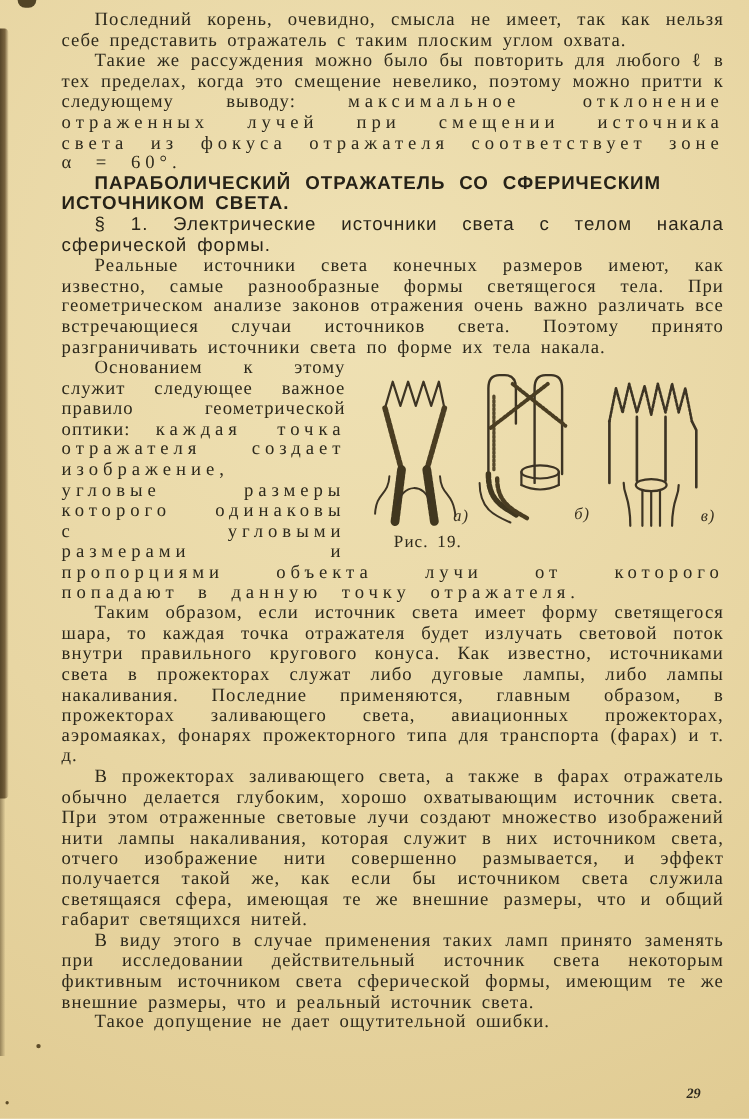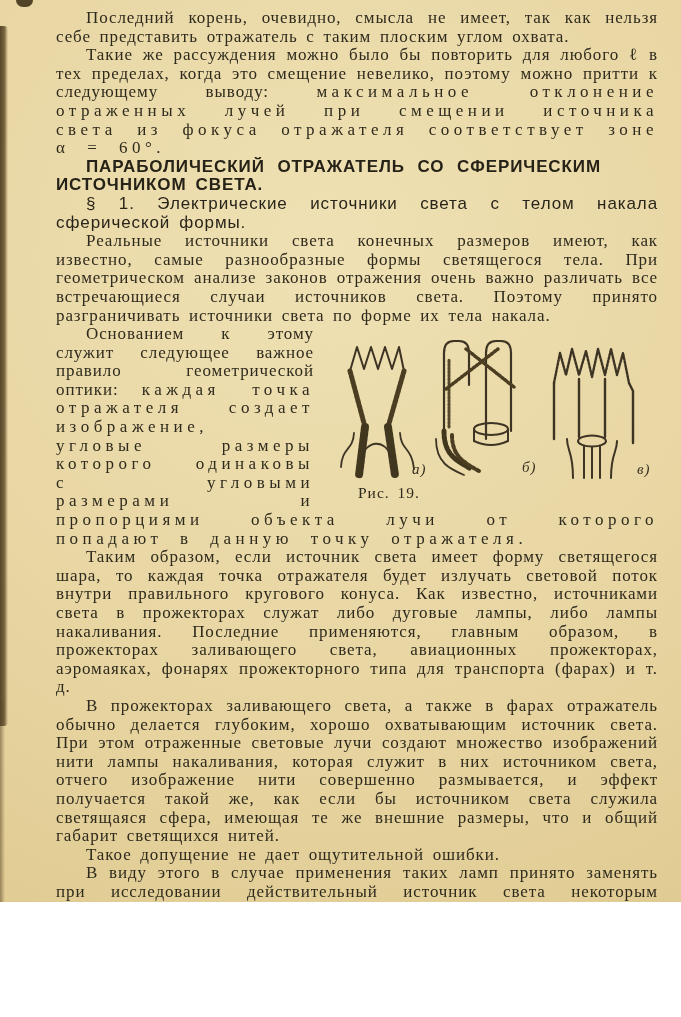--- a/index.html
+++ b/index.html
@@ -1,19 +1,19 @@
 <!DOCTYPE html>
 <html lang="ru"><head>
 <meta charset="utf-8">
 <style>
   html, body { margin:0; padding:0; }
   .page {
     position: relative;
     width: 681px;
-    height: 902px;
+    height: 1017px;
     overflow: hidden;
     background-color: #e7d4a0;
     background-image: radial-gradient(ellipse 120% 90% at 48% 28%, #efe1b4 0%, #e8d6a3 52%, #e1cc94 88%, #dcc68c 100%);
     color: #2e2a1d;
     font-family: "Liberation Serif", "DejaVu Serif", serif;
   }
   .text-block {
     position: relative;
     padding: 9px 23px 0 56px;
   }
@@ -197,21 +197,21 @@
           <text class="fig-label" x="194" y="145">б)</text>
           <text class="fig-label" x="309" y="147">в)</text>
         </svg>
           <span class="fig-caption">Рис. 19.</span>
         </span><span>Основанием к этому служит следующее важное правило геометрической оптики: </span><span class="spaced">каждая точка отражателя создает изображение, угловые размеры которого одинаковы с угловыми размерами и пропорциями объекта лучи от которого попадают в данную точку отражателя.</span></p>
 
     <p class="body-p">Таким образом, если источник света имеет форму светящегося шара, то каждая точка отражателя будет излучать световой поток внутри правильного кругового конуса. Как известно, источниками света в прожекторах служат либо дуговые лампы, либо лампы накаливания. Последние применяются, главным образом, в прожекторах заливающего света, авиационных прожекторах, аэромаяках, фонарях прожекторного типа для транспорта (фарах) и т. д.</p>
 
     <p class="body-p">В прожекторах заливающего света, а также в фарах отражатель обычно делается глубоким, хорошо охватывающим источник света. При этом отраженные световые лучи создают множество изображений нити лампы накаливания, которая служит в них источником света, отчего изображение нити совершенно размывается, и эффект получается такой же, как если бы источником света служила светящаяся сфера, имеющая те же внешние размеры, что и общий габарит светящихся нитей.</p>
 
+    <p class="body-p">В виду этого в случае применения таких ламп принято заменять при исследовании действительный источник света некоторым фиктивным источником света сферической формы, имеющим те же внешние размеры, что и реальный источник света.</p>
+
     <p class="body-p">Такое допущение не дает ощутительной ошибки.</p>
 
-    <p class="body-p">В виду этого в случае применения таких ламп принято заменять при исследовании действительный источник света некоторым фиктивным источником света сферической формы, имеющим те же внешние размеры, что и реальный источник света.</p>
-
   </div>
 
   <div class="page-number">29</div>
 
 </div>
 
 </body></html>

